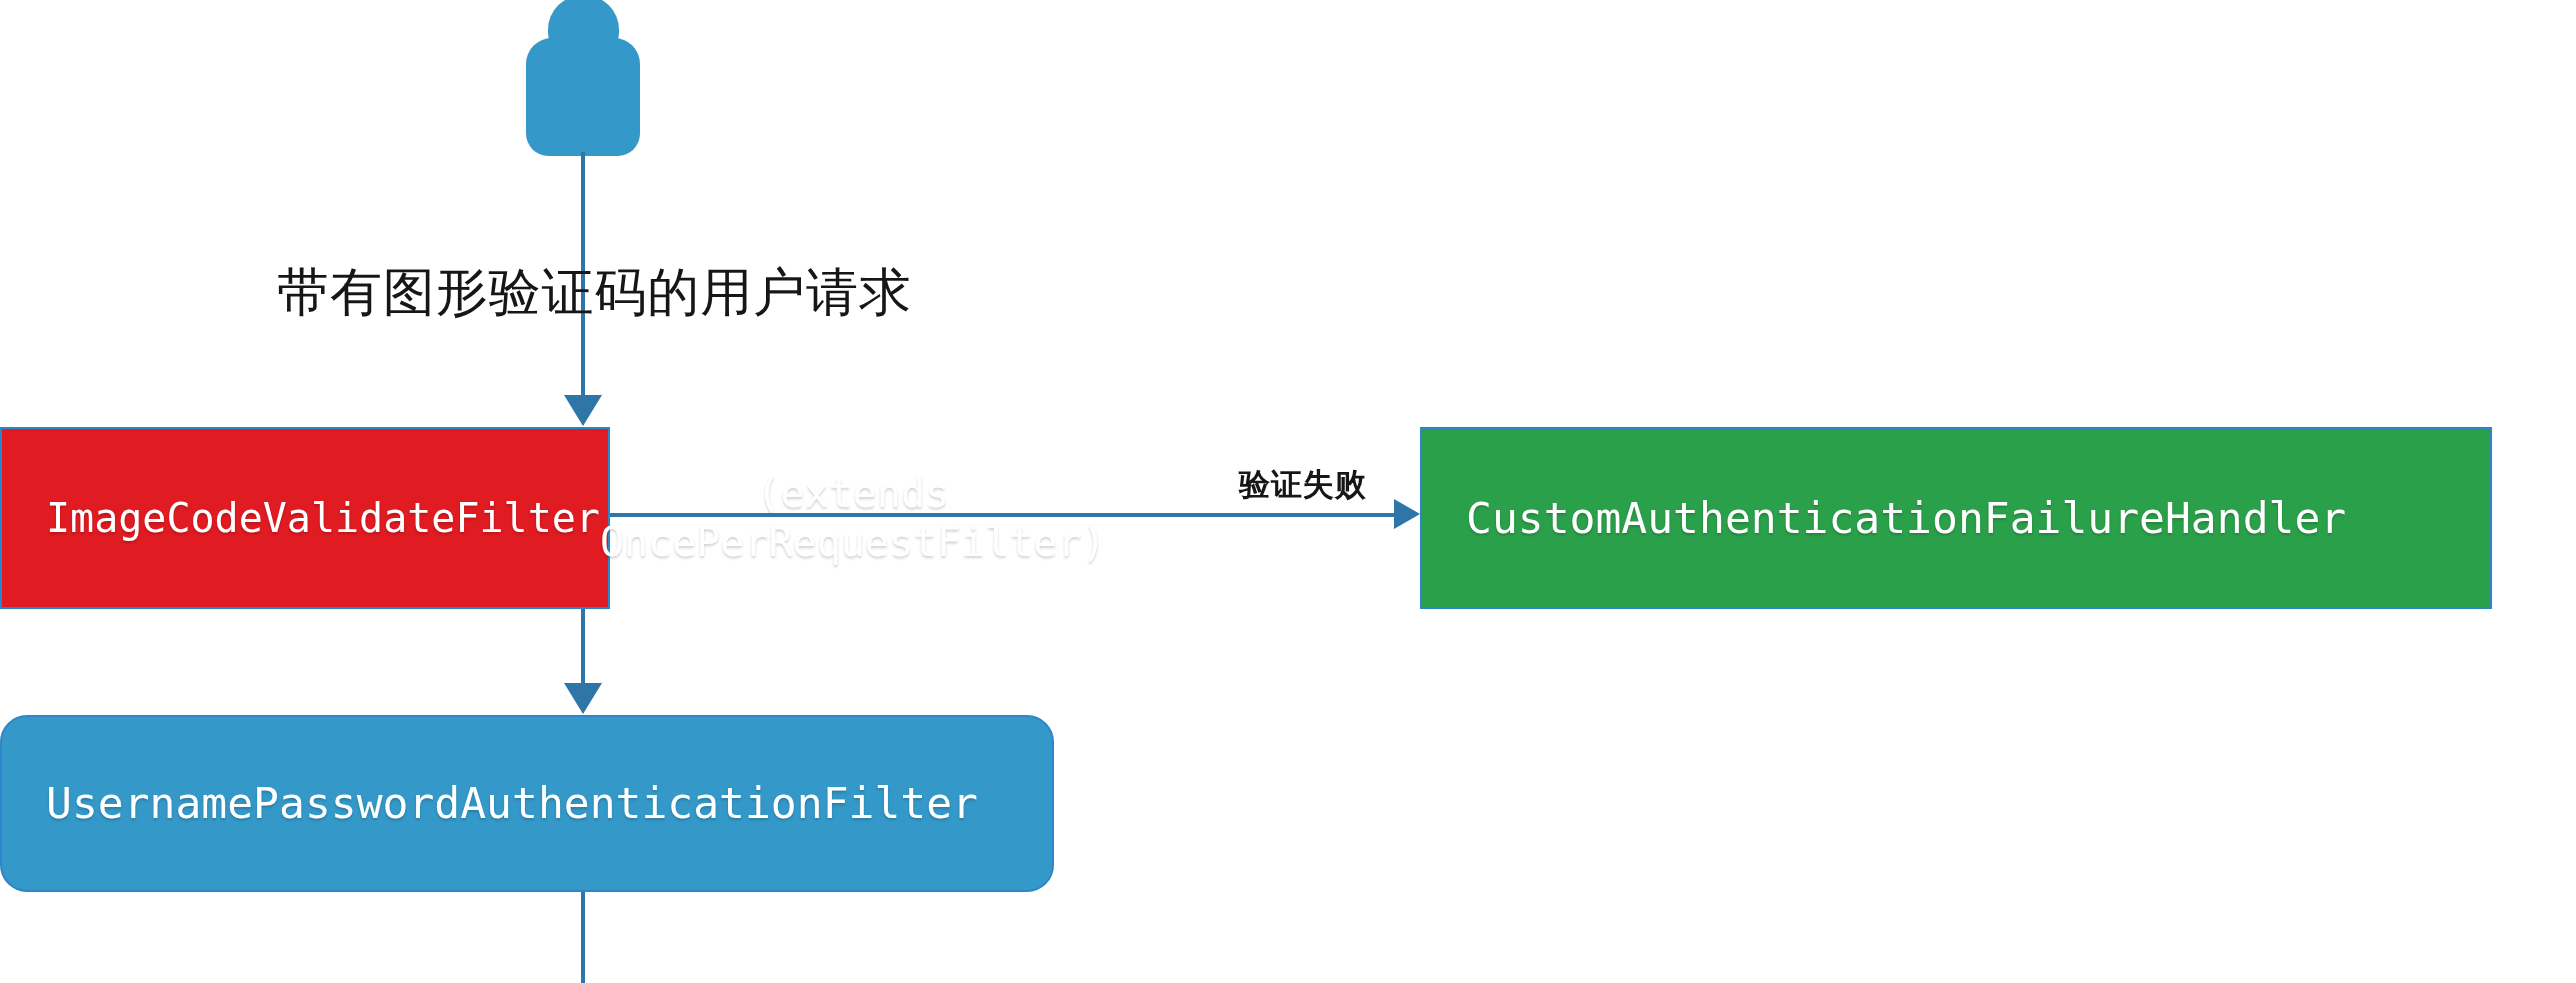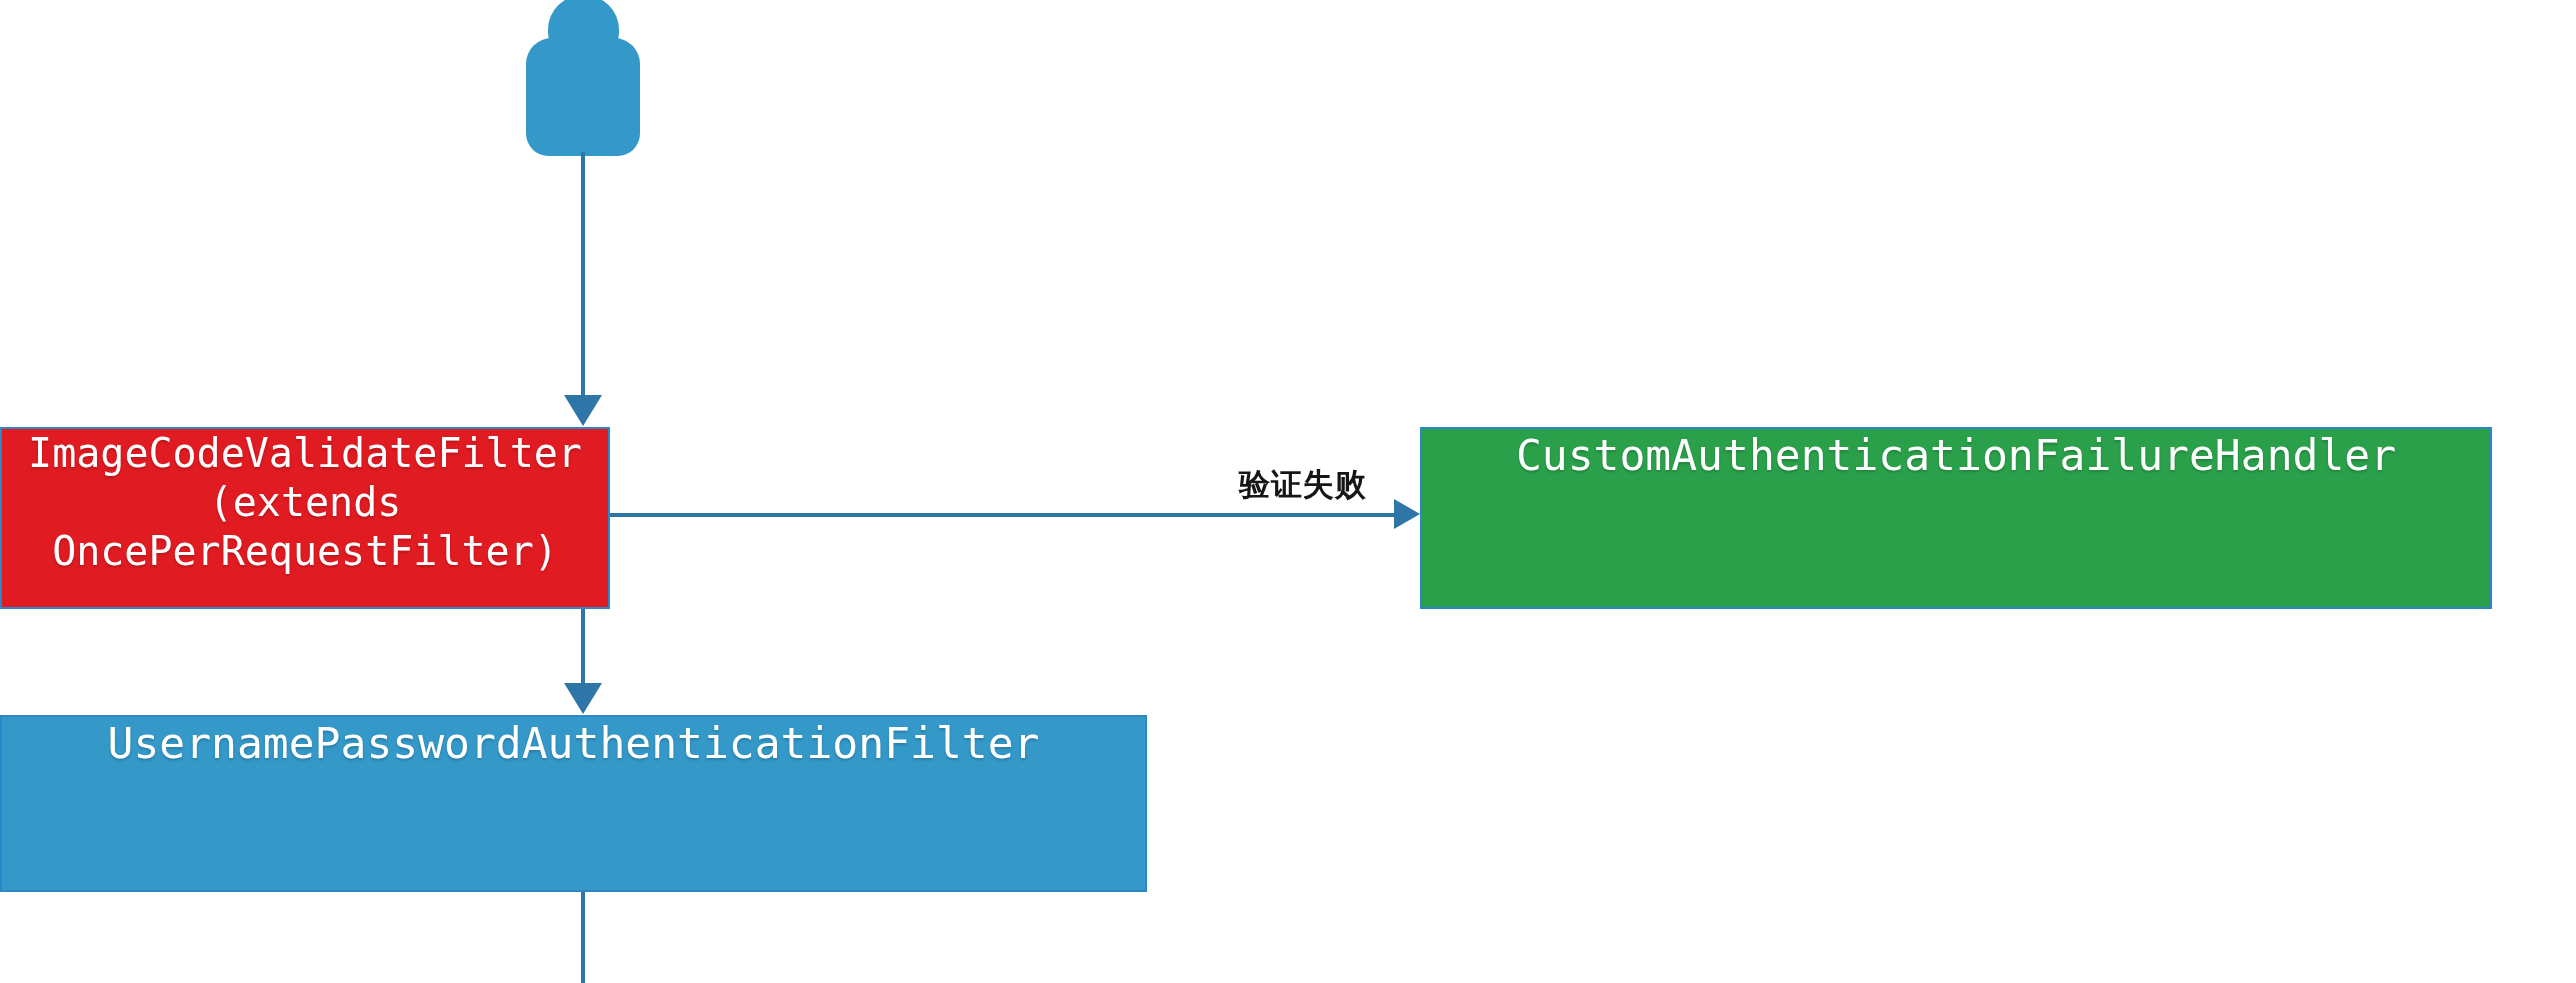--- a/index.html
+++ b/index.html
@@ -87,63 +87,65 @@
     font-weight: 600;
     letter-spacing: 0.9px;
     margin-left: 12px;
   }
   
   .node {
     position: absolute;
     box-sizing: border-box;
     border: 2.6px solid #2E86C8;
     display: flex;
-    flex-direction: column;
+    flex-direction: row;
     align-items: center;
-    justify-content: flex-start;
+    justify-content: space-between;
     color: #ffffff;
     font-family: "DejaVu Sans Mono", monospace;
     text-align: center;
     line-height: 1.22;
     text-shadow: 0 1.7px 2.6px rgba(0,0,0,0.18);
+    padding-left: 44px;
   }
   .node-red   { background: #E01B22; }
   .node-green { background: #2BA04A; }
   .node-blue  { background: #3498C8; }
   .node-line  { display: block; }
 </style>
 </head>
 <body>
 
 <div id="canvas">
 
   <div class="actor">
     <div class="actor-head"></div>
     <div class="actor-body"></div>
   </div>
 
   <div class="v-line" style="left:581px; top:152px; height:246px;"></div>
   <div class="arrow-down" style="left:564px; top:395px;"></div>
+  <div class="edge-label label-request" style="left:277px; top:258px;">带有图形验证码的用户请求</div>
 
   <div class="node node-red" style="left:0px; top:427px; width:610px; height:182px;">
     <span class="node-line" style="font-size:40px;">ImageCodeValidateFilter</span>
     <span class="node-line" style="font-size:40px;">(extends OncePerRequestFilter)</span>
   </div>
 
   <div class="h-line" style="left:610px; top:513px; width:795px;"></div>
   <div class="arrow-right" style="left:1394px; top:499px;"></div>
   <div class="edge-label label-fail" style="left:1227px; top:464px;">验证失败</div>
 
   <div class="node node-green" style="left:1420px; top:427px; width:1072px; height:182px;">
     <span class="node-line" style="font-size:43px;">CustomAuthenticationFailureHandler</span>
   </div>
 
   <div class="v-line" style="left:581px; top:609px; height:78px;"></div>
   <div class="arrow-down" style="left:564px; top:683px;"></div>
 
-  <div class="node node-blue" style="left:0px; top:715px; width:1147px; height:177px;">
+  <div class="node node-blue" style="left:0px; top:715px; width:1054px; height:177px;border-radius:27px;">
     <span class="node-line" style="font-size:43px;">UsernamePasswordAuthenticationFilter</span>
   </div>
 
   <div class="v-line" style="left:581px; top:892px; height:92px;"></div>
 
 </div>
 
 
 </body></html>

